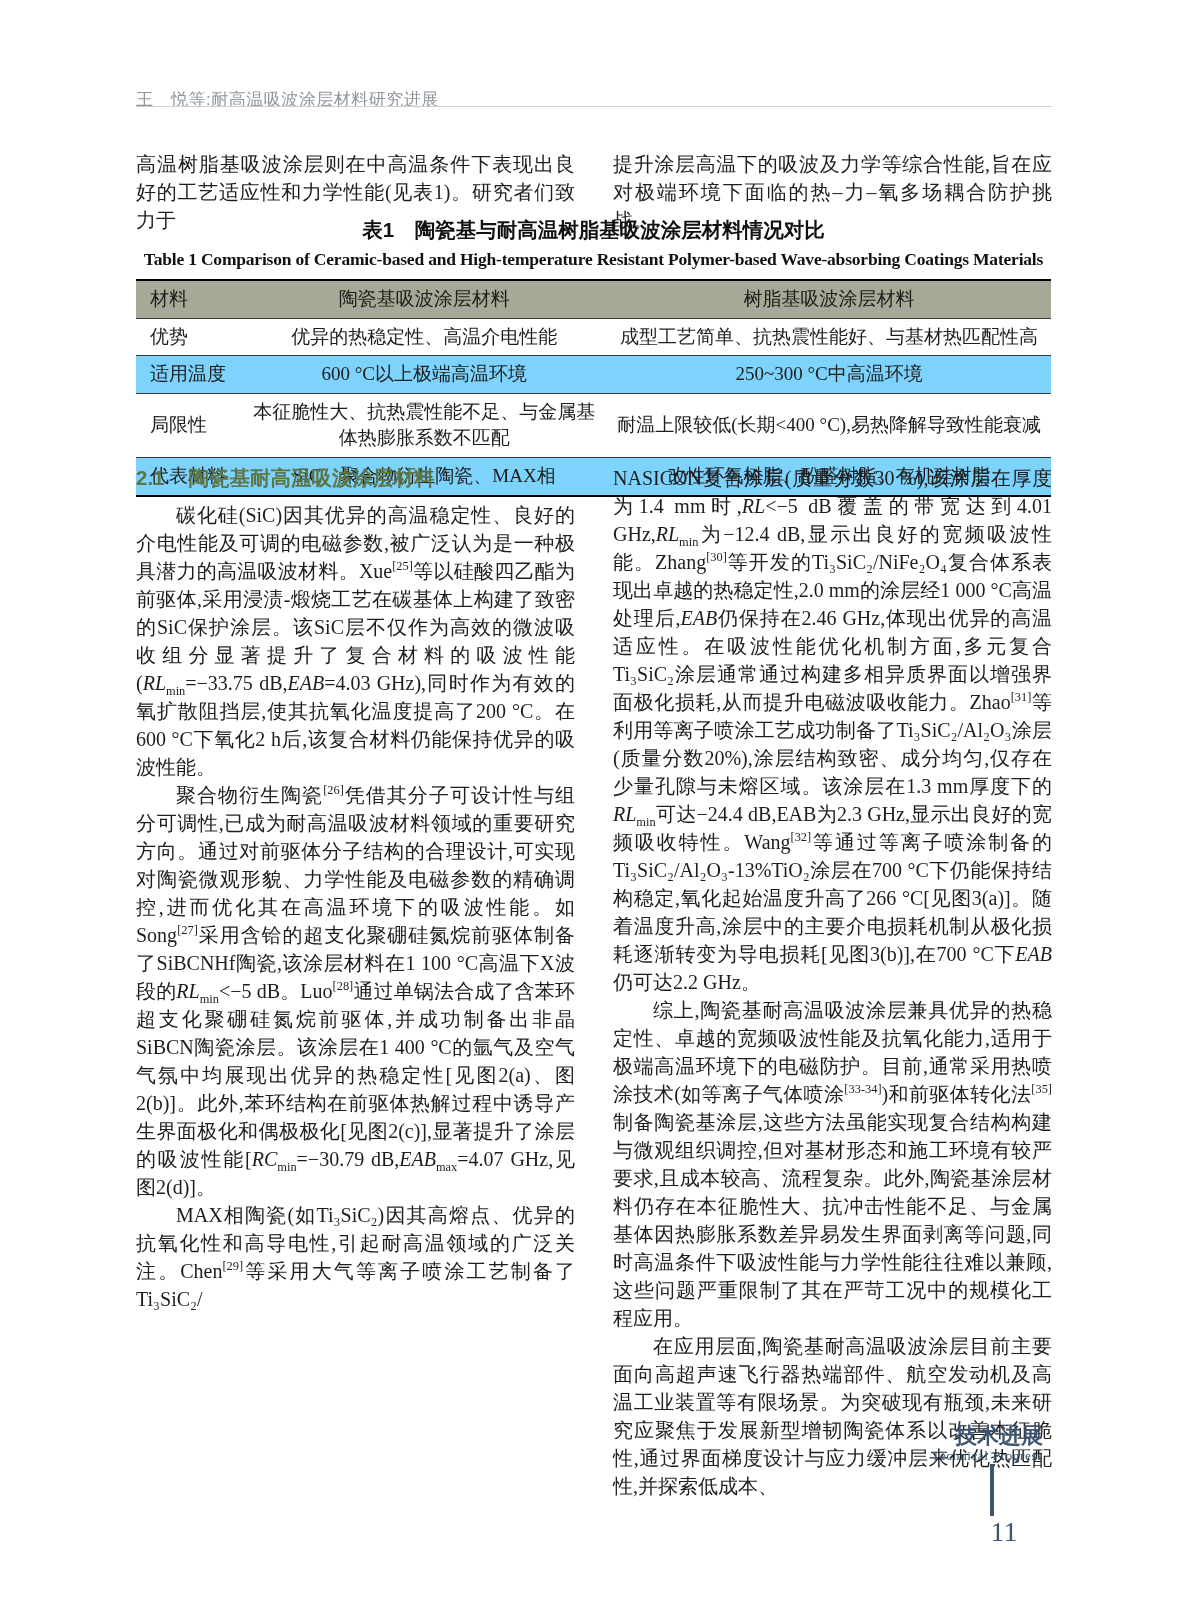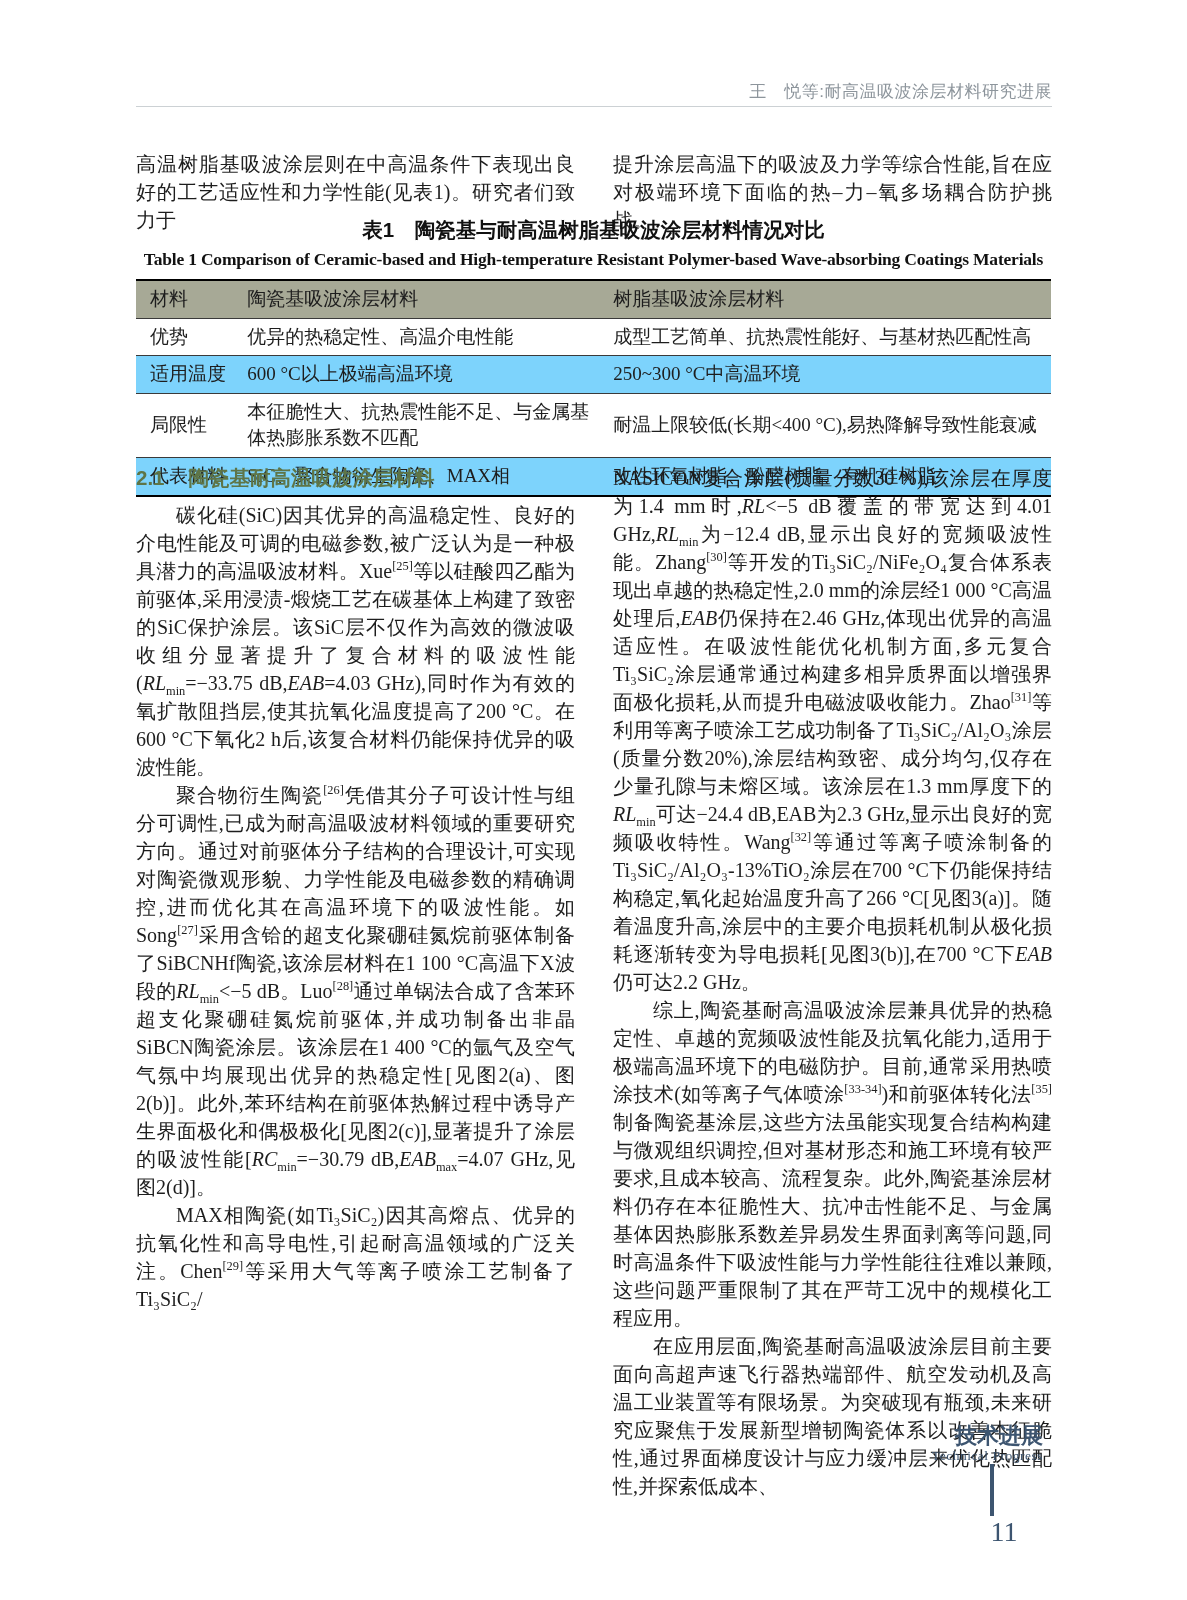--- a/index.html
+++ b/index.html
@@ -2,21 +2,21 @@
 <html><head>
 <meta charset="utf-8">
 <style>
   html,body{margin:0;padding:0;background:#ffffff;}
   .page{
     position:relative;width:1187px;height:1600px;background:#ffffff;
     font-family:"Liberation Serif","DejaVu Serif",serif;color:#1d1d1d;overflow:hidden;
   }
   
   .running-head{
-    position:absolute;top:80px;left:136px;right:135px;text-align:right;
+    position:absolute;top:88px;left:136px;right:135px;text-align:left;
     font-family:"Liberation Sans","DejaVu Sans",sans-serif;
     font-size:17px;color:#8d959c;letter-spacing:0.5px;
   }
   .head-rule{position:absolute;top:106px;left:136px;right:135px;border-top:1.5px solid #ccd1d4;}
   
   .intro-row{position:absolute;top:130px;left:136px;right:135px;display:flex;gap:38px;margin-top:20px;}
   .col{flex:1;text-align:justify;font-size:20px;line-height:28px;}
   .col p{margin:0;}
   
   .table-block{position:absolute;top:216px;left:136px;right:136px;}
@@ -28,21 +28,21 @@
     text-align:center;font-weight:bold;font-size:17.5px;color:#111;
     margin-top:5px;white-space:nowrap;letter-spacing:-0.2px;
   }
   table.cmp{
     width:100%;border-collapse:collapse;margin-top:9px;
     border-top:2.5px solid #000;border-bottom:2.5px solid #000;
     font-size:19px;
   }
   table.cmp tr{border-top:1px solid #3a3a3a;}
   table.cmp tr:first-child{border-top:none;}
-  table.cmp td{padding:5px 6px;text-align:left;line-height:1.4;vertical-align:middle;}
+  table.cmp td{padding:5px 6px;text-align:center;line-height:1.4;vertical-align:middle;}
   table.cmp td.c1{text-align:left;padding-left:14px;}
   tr.thead{background:#a7a996;}
   tr.shade{background:#7dd3fc;}
   
   .content-row{position:absolute;top:464px;left:136px;right:135px;display:flex;gap:38px;}
   .section-heading{
     font-family:"Liberation Sans","DejaVu Sans",sans-serif;font-weight:bold;
     color:#5e7547;font-size:20.5px;margin:0 0 9px 0;line-height:1.35;
   }
   .section-heading .sec-no{margin-right:24px;}

